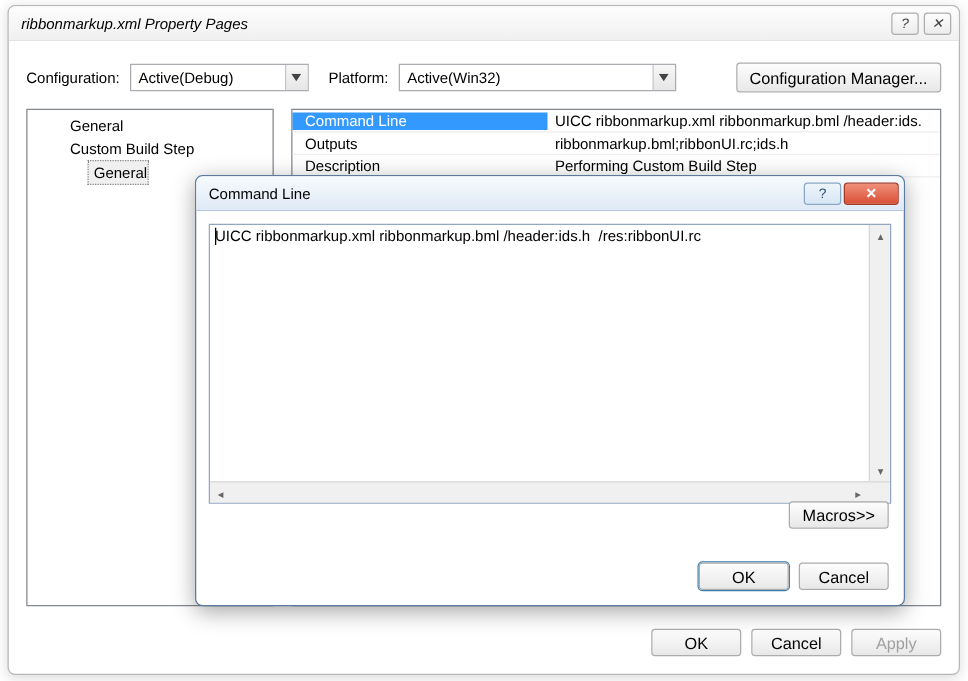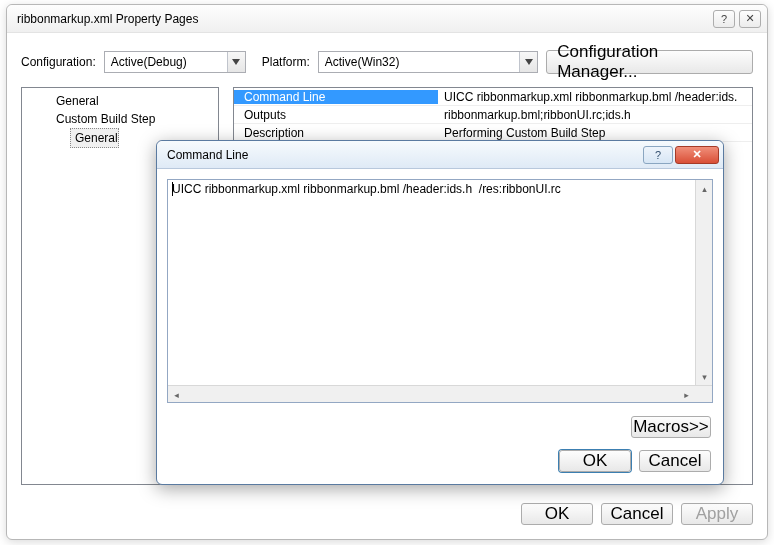--- a/index.html
+++ b/index.html
@@ -21,20 +21,21 @@
     background: #fff;
     box-shadow: 0 2px 10px rgba(0,0,0,0.15);
   }
   .outer-titlebar {
     height: 28px;
     display: flex; align-items: center;
     padding: 0 6px 0 10px;
     background: linear-gradient(#fdfdfd,#f0f0f0);
     border-bottom: 1px solid #e3e3e3;
     border-radius: 6px 6px 0 0;
+    font-style: italic;
   }
   .outer-titlebar .title { flex: 1; font-size: 12px; color: #000; }
   .titlebar-btn {
     width: 22px; height: 18px;
     border: 1px solid #adadad;
     border-radius: 3px;
     background: linear-gradient(#fdfdfd,#ececec);
     margin-left: 4px;
     display: flex; align-items: center; justify-content: center;
     font-size: 11px; color: #444;
@@ -63,21 +64,21 @@
     background: linear-gradient(#f7f7f7,#e6e6e6);
   }
   .chev svg { width: 8px; height: 6px; }
   .btn {
     height: 22px;
     border: 1px solid #acacac;
     border-radius: 3px;
     background: linear-gradient(#fdfdfd,#e8e8e8);
     padding: 0 10px;
     display: inline-flex; align-items: center; justify-content: center;
-    font-size: 17px;
+    font-size: 13px;
   }
   .btn.disabled { color: #a0a0a0; }
   .btn.default { box-shadow: 0 0 0 1px #3c7fb1; }
   .split-area {
     position: absolute;
     left: 0; right: 0; top: 38px; bottom: 40px;
   }
   .left-panel {
     position: absolute;
     left: 0; top: 0; width: 198px; bottom: 0;
@@ -180,21 +181,21 @@
   }
   .sb-btn {
     position: absolute; width: 17px; height: 17px;
     display:flex;align-items:center;justify-content:center;
     color:#666;font-size:9px;
   }
   .inner-footer {
     position: absolute; right: 12px; bottom: 12px;
     display: flex; flex-direction: column; align-items: flex-end; gap: 12px;
   }
-  .row { display:flex; gap:8px; }
+  .row { display:flex; gap:8px;margin-top:15px; }
 </style>
 </head>
 <body>
 
 <div class="outer-window">
   <div class="outer-titlebar">
     <span class="title">ribbonmarkup.xml Property Pages</span>
     <span class="titlebar-btn">
         <span>?</span>
       </span>

